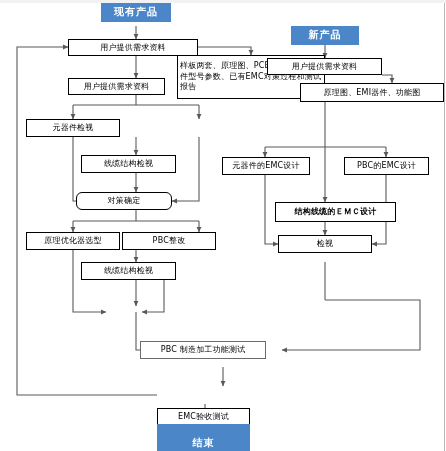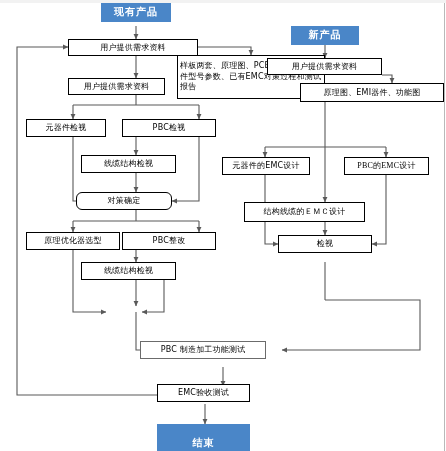--- a/index.html
+++ b/index.html
@@ -145,48 +145,47 @@
   </svg>
 
   <div class="node blue" style="left:101px; top:3px; width:70px; height:19px;">现有产品</div>
 
   <div class="node" style="left:68px; top:39px; width:130px; height:17px;">用户提供需求资料</div>
 
   <div class="node note" style="left:177px; top:55px; width:148px; height:44px;">样板两套、原理图、PCB文件、EMI器件型号参数、已有EMC对策过程和测试报告</div>
 
   <div class="node" style="left:68px; top:78px; width:97px; height:17px;">用户提供需求资料</div>
 
-  <div class="node" style="left:26px; top:119px; width:80px; height:18px;">元器件检视</div>
+  <div class="node" style="left:26px; top:119px; width:94px; height:18px;">元器件检视</div>
 
-  <div class="node" style="left:122px; top:119px; width:94px; height:18px;">PBC检视</div>
 
   <div class="node" style="left:81px; top:155px; width:95px; height:18px;">线缆结构检视</div>
 
   <div class="node" style="left:76px; top:192px; width:96px; height:18px;border-radius:6px;">对策确定</div>
 
   <div class="node" style="left:26px; top:232px; width:94px; height:18px;font-family:Liberation Serif, serif;">原理优化器选型</div>
 
   <div class="node" style="left:122px; top:232px; width:94px; height:18px;">PBC整改</div>
 
   <div class="node" style="left:81px; top:262px; width:95px; height:18px;">线缆结构检视</div>
 
   <div class="node blue" style="left:291px; top:26px; width:68px; height:19px;">新产品</div>
 
   <div class="node" style="left:267px; top:58px; width:115px; height:17px;">用户提供需求资料</div>
 
   <div class="node" style="left:300px; top:83px; width:144px; height:19px;">原理图、EMI器件、功能图</div>
 
   <div class="node" style="left:222px; top:157px; width:88px; height:18px;">元器件的EMC设计</div>
 
-  <div class="node" style="left:344px; top:157px; width:85px; height:18px;font-family:Liberation Serif, serif;">PBC的EMC设计</div>
+  <div class="node" style="left:344px; top:157px; width:85px; height:18px;">PBC的EMC设计</div>
 
-  <div class="node" style="left:244px; top:202px; width:121px; height:20px;">结构线缆的ＥＭＣ设计</div>
+  <div class="node" style="left:275px; top:202px; width:121px; height:20px;font-weight:bold;">结构线缆的ＥＭＣ设计</div>
 
   <div class="node" style="left:278px; top:235px; width:94px; height:18px;">检视</div>
 
   <div class="node thin" style="left:140px; top:341px; width:126px; height:18px;text-align:center;">PBC 制造加工功能测试</div>
 
-  <div class="node" style="left:157px; top:384px; width:93px; height:18px;">EMC验收测试</div>
+  <div class="node" style="left:157px; top:408px; width:93px; height:18px;">EMC验收测试</div>
 
   <div class="node blue" style="left:157px; top:424px; width:93px; height:39px;">结束</div>
 
   <div class="frame-right" style="left:444px; top:3px; height:448px;"></div>
 </div>
 
 </body></html>

